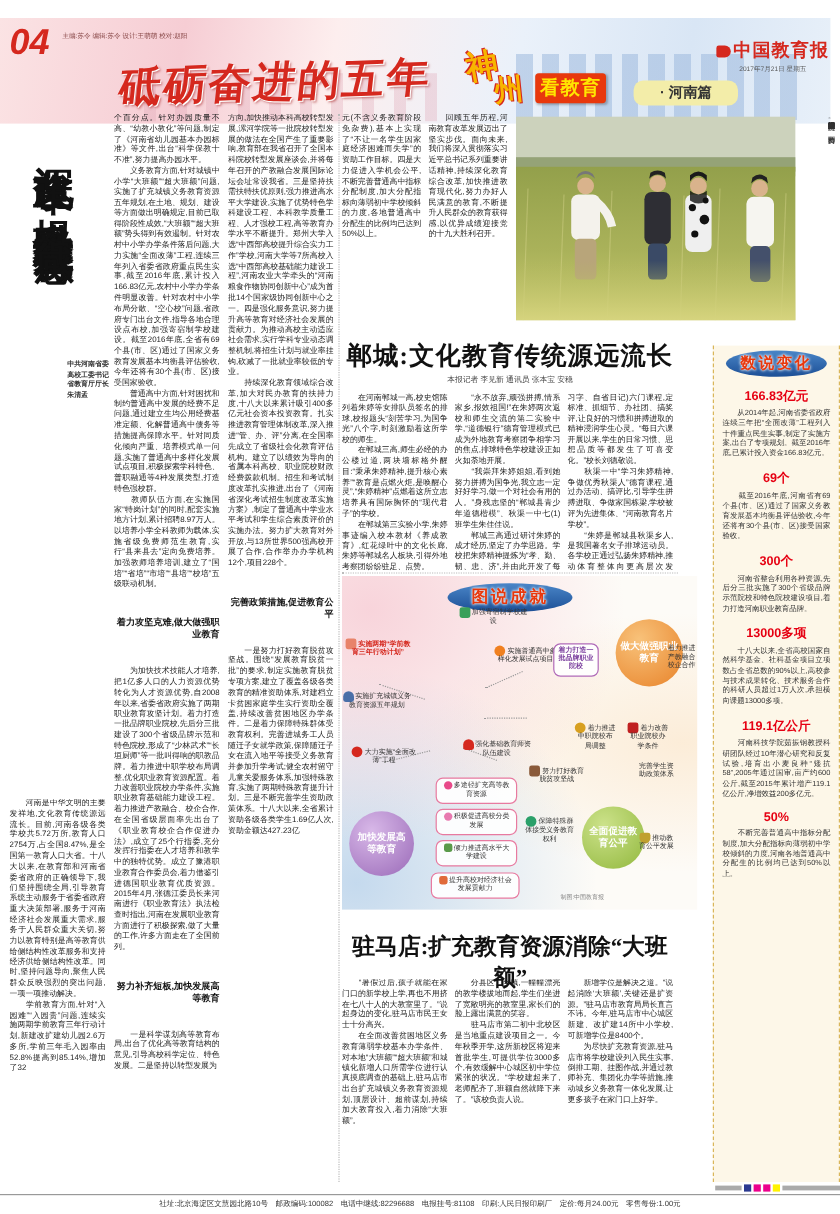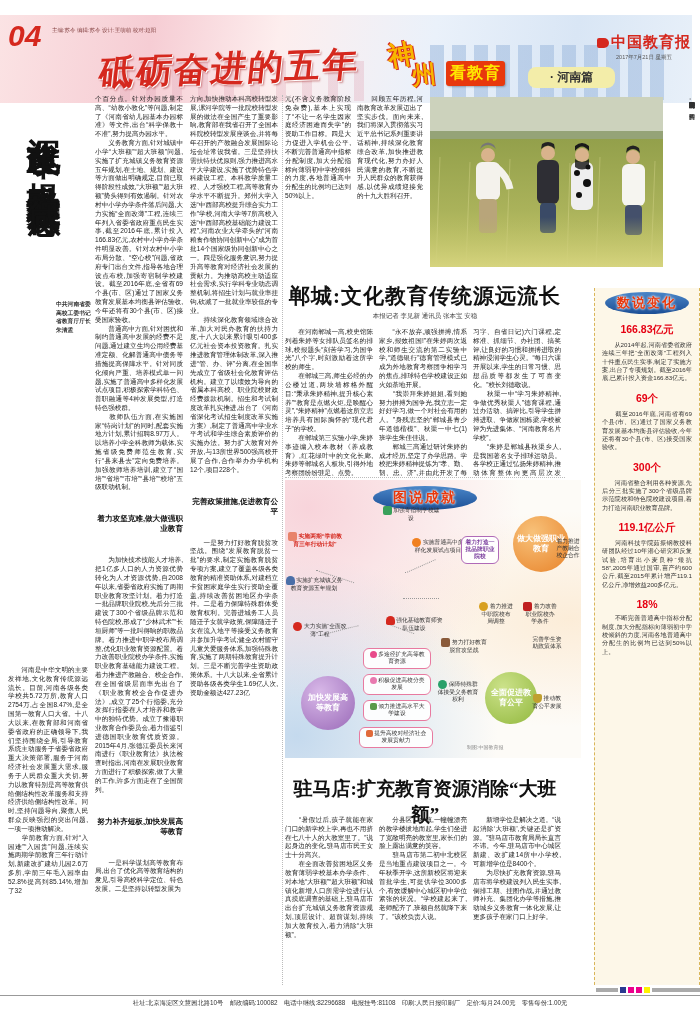--- a/index.html
+++ b/index.html
@@ -249,21 +249,21 @@
     <div class="sat" style="left:194px;top:122px;width:34px;">
       <span class="ic" style="background:#d8a020;border-radius:50%;"></span>
       <span>着力推进中职院校布局调整</span>
     </div>
     <div class="sat" style="left:238px;top:122px;width:34px;">
       <span class="ic" style="background:#c02020;"></span>
       <span>着力改善职业院校办学条件</span>
     </div>
     <div class="sat" style="left:270px;top:58px;width:26px;">着力推进产教融合校企合作</div>
 
-    <div class="circ" style="left:16px;top:196px;width:54px;height:54px;background:radial-gradient(circle at 35% 30%,#d8b8e8,#9a6ab8);">加快发展高等教育</div>
+    <div class="circ" style="left:6px;top:196px;width:54px;height:54px;background:radial-gradient(circle at 35% 30%,#d8b8e8,#9a6ab8);">加快发展高等教育</div>
     <div class="sat pbox" style="left:78px;top:168px;width:60px;">
       <span class="ic" style="background:#e84a8a;border-radius:50%;width:7px;height:7px;"></span>
       <span>多途径扩充高等教育资源</span>
     </div>
     <div class="sat pbox" style="left:78px;top:194px;width:60px;">
       <span class="ic" style="background:#e87ab0;border-radius:50%;width:7px;height:7px;"></span>
       <span>积极促进高校分类发展</span>
     </div>
     <div class="sat pbox" style="left:78px;top:220px;width:60px;">
       <span class="ic" style="background:#5a9a4a;width:7px;height:7px;"></span>
@@ -308,25 +308,29 @@
     </div>
     <div>
       <div class="snum">69个</div>
       <div class="stext">　　截至2016年底,河南省有69个县(市、区)通过了国家义务教育发展基本均衡县评估验收,今年还将有30个县(市、区)接受国家验收。</div>
     </div>
     <div>
       <div class="snum">300个</div>
       <div class="stext">　　河南省整合利用各种资源,先后分三批实施了300个省级品牌示范院校和特色院校建设项目,着力打造河南职业教育品牌。</div>
     </div>
     <div>
+      <div class="snum">13000多项</div>
+      <div class="stext">　　十八大以来,全省高校国家自然科学基金、社科基金项目立项数占全省总数的90%以上,高校参与技术成果转化、技术服务合作的科研人员超过1万人次,承担横向课题13000多项。</div>
+    </div>
+    <div>
       <div class="snum">119.1亿公斤</div>
       <div class="stext">　　河南科技学院茹振钢教授科研团队经过10年潜心研究和反复试验,培育出小麦良种“矮抗58”,2005年通过国审,亩产约600公斤,截至2015年累计增产119.1亿公斤,净增效益200多亿元。</div>
     </div>
     <div>
-      <div class="snum">18%</div>
+      <div class="snum">50%</div>
       <div class="stext">　　不断完善普通高中指标分配制度,加大分配指标向薄弱初中学校倾斜的力度,河南各地普通高中分配生的比例均已达到50%以上。</div>
     </div>
   </div>
 
   <div class="c regmarks">
     <div class="rbar" style="width:22px;"></div>
     <div class="rm" style="background:#2b3990;"></div>
     <div class="rm" style="background:#ec008c;"></div>
     <div class="rm" style="background:#ec008c;"></div>
     <div class="rm" style="background:#fff200;"></div>

